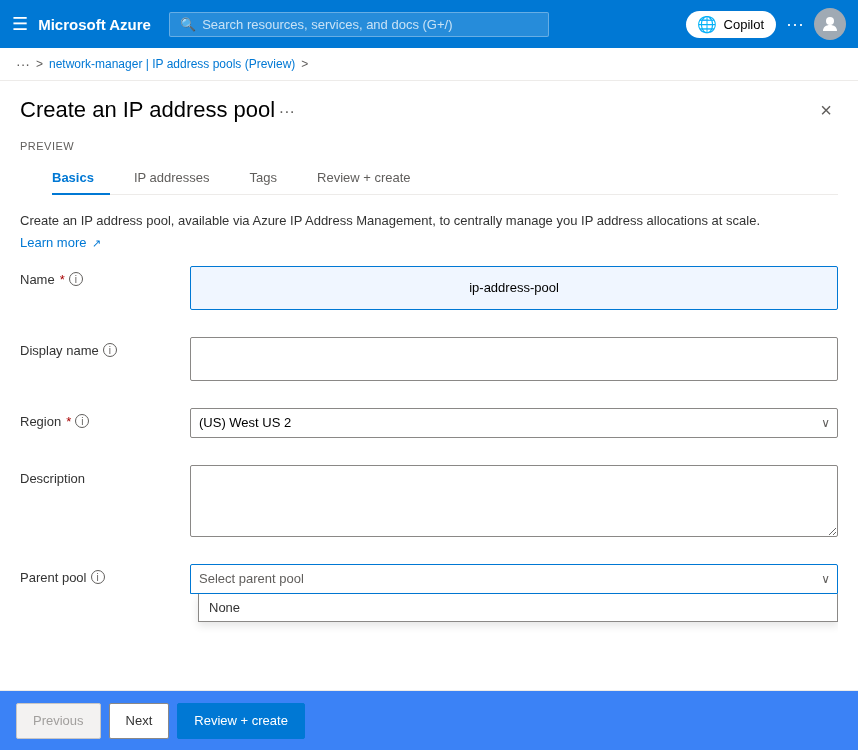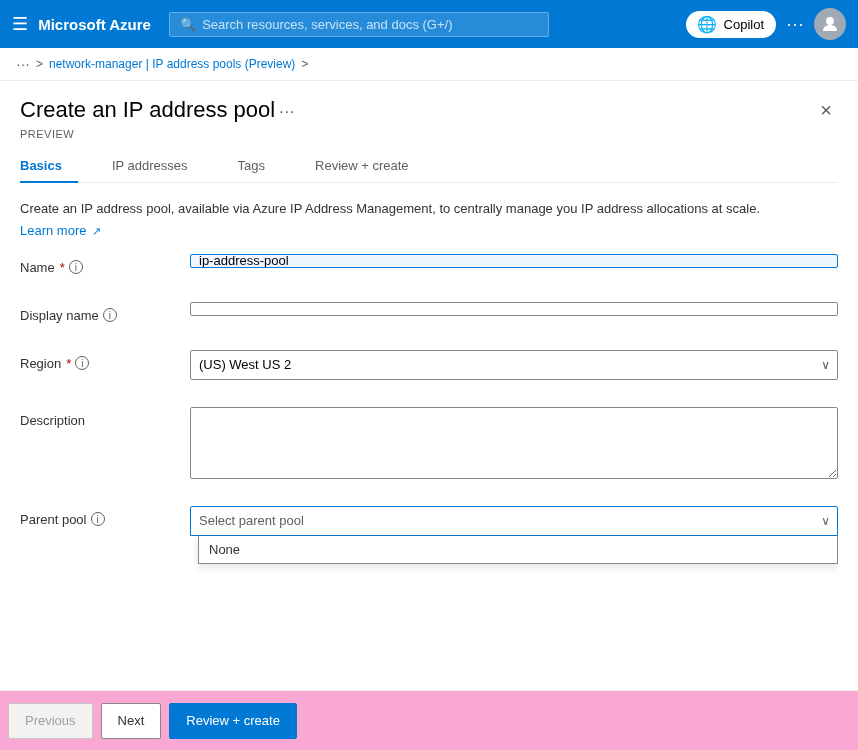--- a/index.html
+++ b/index.html
@@ -89,30 +89,31 @@
 
     
     .page-header {
       display: flex;
       align-items: flex-start;
       justify-content: space-between;
       margin-bottom: 2px;
     }
     .page-title { font-size: 22px; font-weight: 300; color: #000; }
     .page-dots { color: #605e5c; font-size: 16px; cursor: pointer; }
-    .preview-badge { font-size: 11px; color: #605e5c; text-transform: uppercase; letter-spacing: 0.5px; margin-top: 2px; }
+    .preview-badge { font-size: 11px; color: #605e5c; text-transform: uppercase; letter-spacing: 0.5px; margin-top: 14px; }
     .close-btn { background: none; border: none; font-size: 20px; cursor: pointer; color: #605e5c; padding: 2px 6px; }
 
     
     .tabs {
       display: flex;
-      gap: 18px;
+      gap: 8px;
       margin-bottom: 0;
       border-bottom: 1px solid #edebe9;
       margin-top: 10px;
+      margin-left: 32px;
     }
     .tab {
       padding: 8px 16px;
       cursor: pointer;
       font-size: 13px;
       color: #605e5c;
       border-bottom: 2px solid transparent;
       margin-bottom: -1px;
     }
     .tab.active {
@@ -167,23 +168,24 @@
       color: #605e5c;
       cursor: pointer;
       font-style: normal;
     }
     .form-input {
       flex: 1;
       padding: 4px 8px;
       border: 1px solid #8a8886;
       border-radius: 2px;
       font-size: 13px;
-      height: 14px;
+      height: 44px;
       outline: none;
       background: #fff;
+      text-align: center;
     }
     .form-input.filled { background: #f0f6ff; border-color: #0078d4; }
     .form-textarea {
       flex: 1;
       padding: 6px 8px;
       border: 1px solid #8a8886;
       border-radius: 2px;
       font-size: 13px;
       height: 72px;
       outline: none;
@@ -249,25 +251,25 @@
     .dropdown-item {
       padding: 6px 10px;
       font-size: 13px;
       cursor: pointer;
       color: #333;
     }
 
     
     .footer {
       border-top: 1px solid #edebe9;
-      padding: 12px 8px;
+      padding: 12px 16px;
       display: flex;
       align-items: center;
       gap: 8px;
-      background: #f9a8d4;
+      background: #3b82f6;
       position: absolute;
       bottom: 0;
       left: 0;
       right: 0;
       height: 60px;
     }
     .btn {
       padding: 6px 16px;
       font-size: 13px;
       border-radius: 2px;

